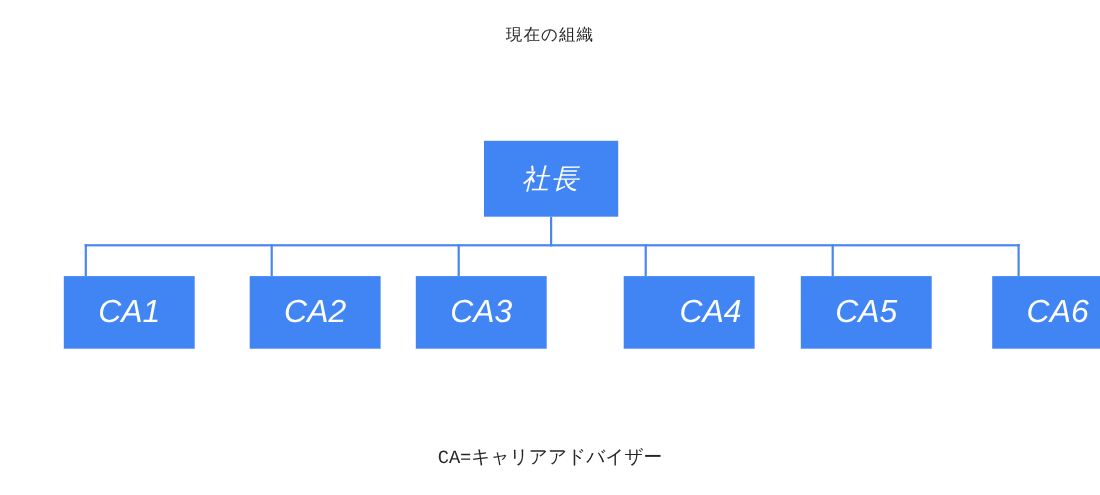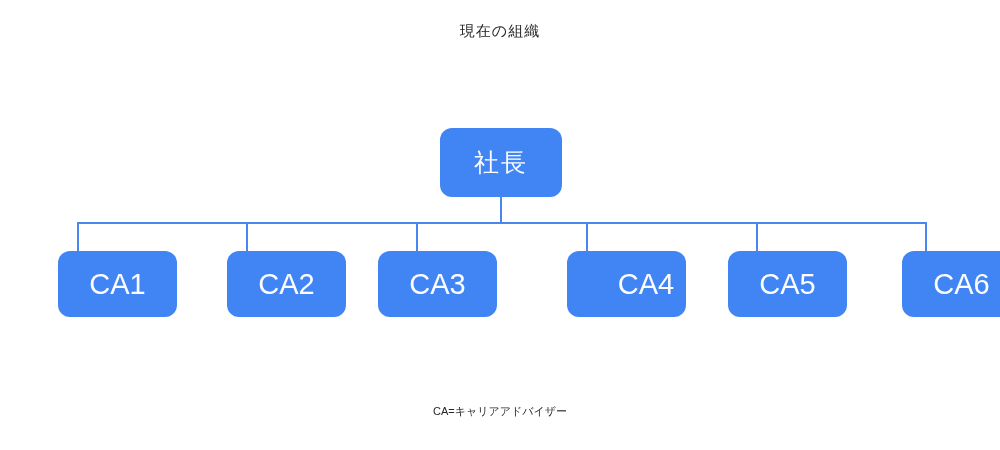--- a/index.html
+++ b/index.html
@@ -29,26 +29,27 @@
     left: 0;
     width: 1000px;
     text-align: center;
     font-size: 15px;
     color: var(--title-text);
     letter-spacing: 1px;
   }
   .node {
     position: absolute;
     background: var(--box-fill);
-    border-radius: 12px;
+    border-radius: 0;
     color: var(--box-text);
     display: flex;
     align-items: center;
     justify-content: center;
     box-sizing: border-box;
+    font-style: italic;
   }
   .root-node {
     left: 440px;
     top: 128px;
     width: 122px;
     height: 69px;
     font-size: 25px;
     letter-spacing: 2px;
   }
   .child-node {
@@ -92,22 +93,23 @@
   .conn-stub:nth-of-type(4) { left: 586px; }
   .conn-stub:nth-of-type(5) { left: 756px; }
   .conn-stub:nth-of-type(6) { left: 925px; }
 
   .footnote {
     position: absolute;
     top: 404px;
     left: 0;
     width: 1000px;
     text-align: center;
-    font-size: 11px;
+    font-size: 17px;
     color: var(--note-text);
+    font-family: Liberation Mono, monospace;
   }
 </style>
 </head>
 <body>
 
 <div class="canvas">
 
   <div class="chart-title">現在の組織</div>
 
   <div class="node root-node">社長</div>

